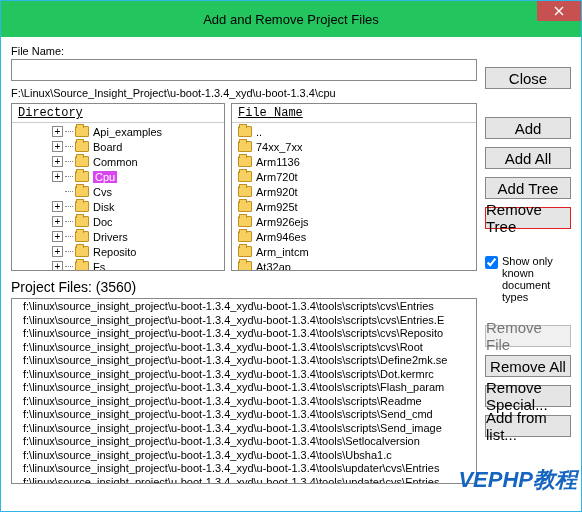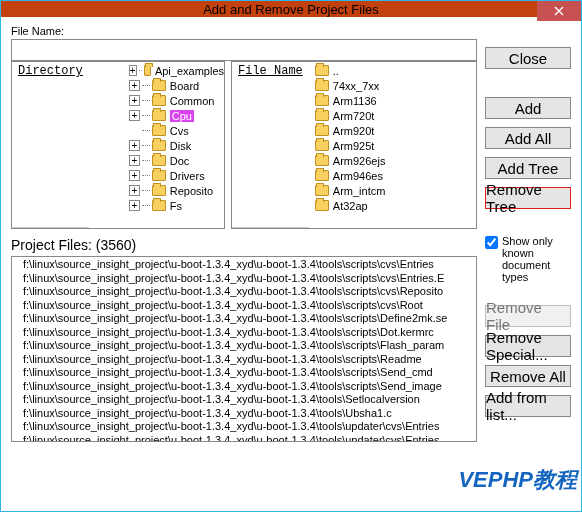--- a/index.html
+++ b/index.html
@@ -1,29 +1,29 @@
 <!DOCTYPE html>
 <html><head>
 <meta charset="utf-8">
 <style>
 * { box-sizing: border-box; margin: 0; padding: 0; }
 body { font-family: "Microsoft Sans Serif", Tahoma, sans-serif; font-size: 11px; background: #fff; width: 582px; height: 512px; overflow: hidden; position: relative; border: 1px solid #2eb6e8; }
-.titlebar { height: 16px; background: #c2410c; display: flex; align-items: center; justify-content: center; position: relative; }
+.titlebar { height: 36px; background: #22c55e; display: flex; align-items: center; justify-content: center; position: relative; }
 .titlebar .title { color: #000; font-size: 13px; }
 .titlebar .close-btn { position: absolute; right: 0; top: 0; width: 44px; height: 20px; background: #c75050; color: #fff; display: flex; align-items: center; justify-content: center; font-size: 13px; }
 .content { padding: 8px 10px; display: flex; gap: 8px; }
 .left-col { flex: 1; }
 .right-col { width: 86px; display: flex; flex-direction: column; gap: 8px; padding-top: 22px; }
 .btn { height: 22px; border: 1px solid #888; background: #e5e5e5; font-size: 15px; display: flex; align-items: center; justify-content: center; cursor: pointer; }
 .btn.highlight { border: 1.5px solid #e02020; }
 .row-label { font-size: 11px; margin-bottom: 2px; }
 .filename-input { width: 100%; height: 22px; border: 1px solid #888; padding: 2px 4px; font-size: 11px; background: #fff; }
 .path-label { font-size: 11px; margin: 6px 0 4px 0; font-family: Tahoma, sans-serif; }
 .panes { display: flex; gap: 6px; height: 168px; }
-.pane { border: 1px solid #888; background: #fff; display: flex; flex-direction: row; overflow: hidden; }
+.pane { border: 1px solid #888; background: #fff; display: flex; flex-direction: column; overflow: hidden; }
 .pane.dir { width: 214px; }
 .pane.files { flex: 1; }
 .pane-header { font-family: "Courier New", monospace; font-size: 12px; padding: 2px 6px; border-bottom: 1px solid #ccc; white-space: nowrap; text-decoration: underline; }
 .pane-body { flex: 1; overflow-y: scroll; overflow-x: hidden; padding: 1px 0; }
 .tree-item, .file-item { display: flex; align-items: center; height: 15px; padding-left: 4px; font-family: Tahoma, sans-serif; font-size: 11px; white-space: nowrap; }
 .tree-item { padding-left: 40px; }
 .tree-item .expander { width: 11px; height: 11px; border: 1px solid #888; display: inline-flex; align-items: center; justify-content: center; font-size: 10px; line-height: 1; margin-right: 2px; background: #fff; }
 .tree-item .dots { width: 8px; border-bottom: 1px dotted #888; margin-right: 2px; }
 .folder-icon { width: 14px; height: 11px; background: #f7d060; border: 1px solid #c09020; border-radius: 1px; margin-right: 4px; display: inline-block; position: relative; }
 .folder-icon::before { content: ""; position: absolute; top: -3px; left: 0; width: 6px; height: 3px; background: #f7d060; border: 1px solid #c09020; border-bottom: none; border-radius: 1px 1px 0 0; }
@@ -51,20 +51,21 @@
     <svg width="10" height="10" viewBox="0 0 10 10">
         <path d="M1 1 L9 9 M9 1 L1 9" stroke="#fff" stroke-width="1.4"></path>
       </svg>
   </div>
 </div>
 
 <div class="content">
   <div class="left-col">
     <div class="row-label">File Name:</div>
     <input class="filename-input" value="" style="">
+    <div class="path-label">F:\Linux\Source_Insight_Project\u-boot-1.3.4_xyd\u-boot-1.3.4\cpu</div>
 
     <div class="panes">
       <div class="pane dir">
         <div class="pane-header">Directory</div>
         <div class="pane-body" id="dir-body">
             <div class="tree-item">
               <span class="expander">+</span>
               <span class="dots"></span>
               <span class="folder-icon"></span>
               <span class="label">Api_examples</span>
@@ -198,19 +199,19 @@
     <div class="btn">Add All</div>
     <div class="btn">Add Tree</div>
     <div class="btn highlight">Remove Tree</div>
     <div style="height:6px"></div>
     <label class="checkbox-row">
       <input type="checkbox" id="chk" checked="" style="">
       <span>Show only known document types</span>
     </label>
     <div style="height:6px"></div>
     <div class="btn" style="opacity:0.55">Remove File</div>
+    <div class="btn">Remove All</div>
     <div class="btn">Remove Special...</div>
-    <div class="btn">Remove All</div>
     <div class="btn">Add from list...</div>
   </div>
 </div>
 
 <div class="watermark">VEPHP教程</div>
 
 </body></html>

